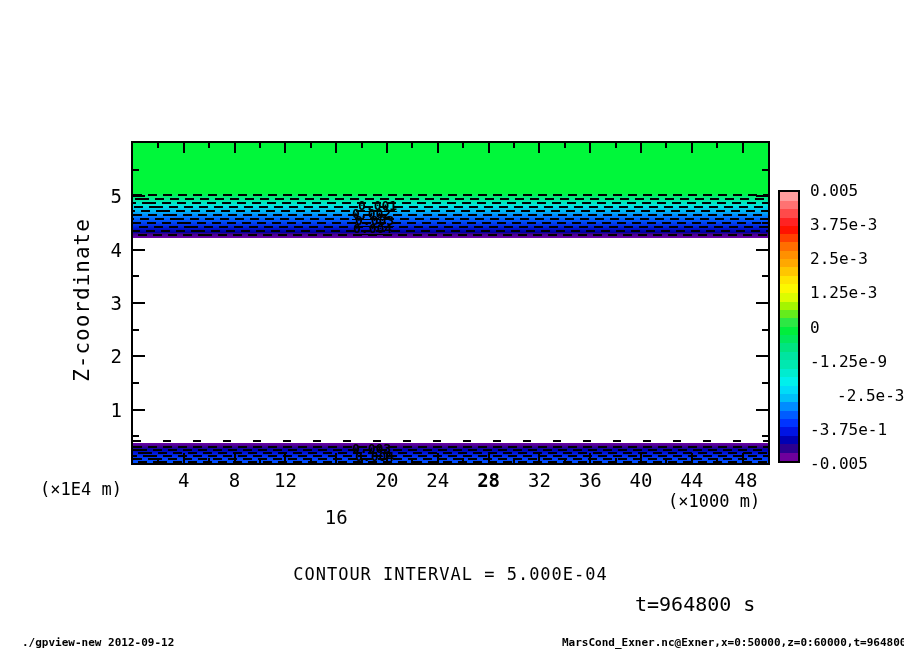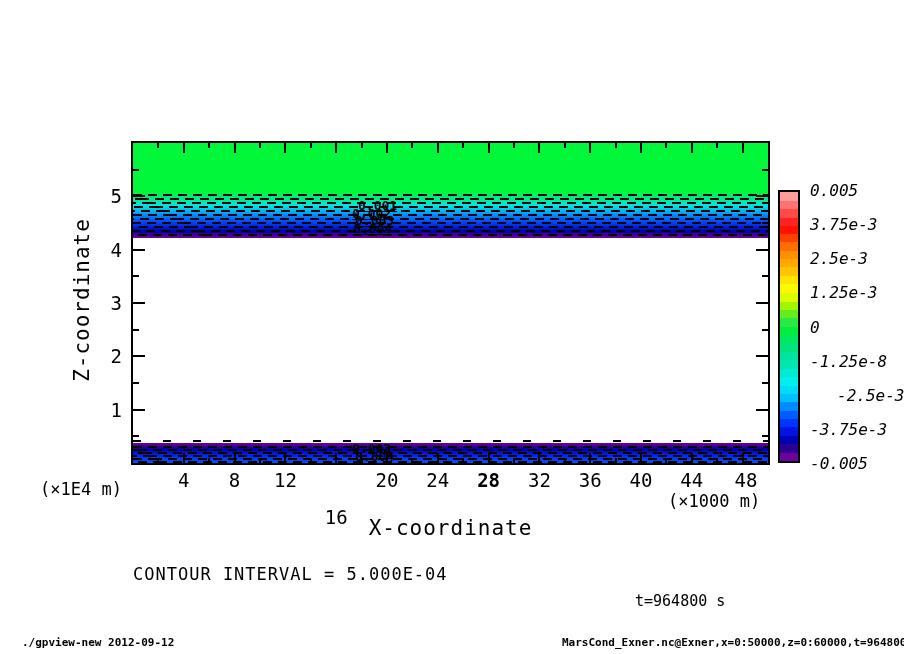--- a/index.html
+++ b/index.html
@@ -18,23 +18,23 @@
   .ylab{left:62px;top:180px;width:40px;height:240px;}
   .ylab-inner{position:absolute;left:50%;top:50%;transform:translate(-50%,-50%) rotate(-90deg);
               font-size:21px;letter-spacing:1px;white-space:nowrap;}
   .yunit{left:40px;top:479px;font-size:17px;}
   .xlabel{left:133px;top:516px;width:635px;text-align:center;font-size:21px;letter-spacing:1px;}
   .xunit{left:668px;top:491px;font-size:17px;}
   .ticklabel-x{position:absolute;width:44px;text-align:center;top:469px;font-size:19px;}
   .ticklabel-y{position:absolute;width:44px;text-align:right;left:78px;font-size:19px;}
   .cbar{left:778px;top:190px;width:22px;height:273px;border:2px solid #000;box-sizing:border-box;}
   .cbar-seg{position:absolute;left:0;width:18px;border-bottom:2px solid #000;}
-  .cbar-label{position:absolute;left:810px;font-size:16px;white-space:nowrap;font-style:italic;}
-  .cinterval{left:133px;top:564px;width:635px;text-align:left;font-size:17px;letter-spacing:1px;}
-  .timetxt{left:635px;top:592px;font-size:15px;}
+  .cbar-label{position:absolute;left:810px;font-size:16px;white-space:nowrap;}
+  .cinterval{left:133px;top:564px;width:635px;text-align:center;font-size:17px;letter-spacing:1px;}
+  .timetxt{left:635px;top:592px;font-size:20px;}
   .footer{top:636px;font-size:11px;font-weight:bold;white-space:nowrap;}
   .footer-left{left:22px;}
   .footer-right{left:562px;}
 </style>
 </head>
 <body>
 
 <div class="canvas">
 
 
@@ -134,21 +134,20 @@
       <div class="abs tick" style="top: 52.3333px; right: 0px; height: 2px; width: 12px;"></div>
       <div class="abs tick" style="top: 25.6667px; left: 0px; height: 2px; width: 6px;"></div>
       <div class="abs tick" style="top: 25.6667px; right: 0px; height: 2px; width: 6px;"></div>
     </div>
 
   <div class="abs ylab">
     <span class="ylab-inner">Z-coordinate</span>
   </div>
   <div class="abs yunit">(×1E4 m)</div>
 
-  <div class="abs xlabel">X-coordinate</div>
   <div class="abs xunit">(×1000 m)</div>
 
   <div class="abs cbar" id="colorbar">
       <div class="cbar-seg" style="top: 0px; height: 33.625px; background: linear-gradient(rgb(255, 156, 156) 0%, rgb(255, 156, 156) 25%, rgb(255, 114, 114) 25%, rgb(255, 114, 114) 50%, rgb(255, 74, 74) 50%, rgb(255, 74, 74) 75%, rgb(255, 34, 34) 75%, rgb(255, 34, 34) 100%);"></div>
       <div class="cbar-seg" style="top: 33.625px; height: 33.625px; background: linear-gradient(rgb(255, 18, 0) 0%, rgb(255, 18, 0) 25%, rgb(255, 64, 0) 25%, rgb(255, 64, 0) 50%, rgb(255, 110, 0) 50%, rgb(255, 110, 0) 75%, rgb(255, 144, 0) 75%, rgb(255, 144, 0) 100%);"></div>
       <div class="cbar-seg" style="top: 67.25px; height: 33.625px; background: linear-gradient(rgb(255, 168, 0) 0%, rgb(255, 168, 0) 25%, rgb(255, 198, 0) 25%, rgb(255, 198, 0) 50%, rgb(255, 228, 0) 50%, rgb(255, 228, 0) 75%, rgb(252, 248, 0) 75%, rgb(252, 248, 0) 100%);"></div>
       <div class="cbar-seg" style="top: 100.875px; height: 33.625px; background: linear-gradient(rgb(220, 252, 0) 0%, rgb(220, 252, 0) 25%, rgb(164, 244, 0) 25%, rgb(164, 244, 0) 50%, rgb(100, 236, 28) 50%, rgb(100, 236, 28) 75%, rgb(44, 232, 68) 75%, rgb(44, 232, 68) 100%);"></div>
       <div class="cbar-seg" style="top: 134.5px; height: 33.625px; background: linear-gradient(rgb(0, 238, 60) 0%, rgb(0, 238, 60) 25%, rgb(0, 232, 92) 25%, rgb(0, 232, 92) 50%, rgb(0, 228, 128) 50%, rgb(0, 228, 128) 75%, rgb(0, 228, 160) 75%, rgb(0, 228, 160) 100%);"></div>
       <div class="cbar-seg" style="top: 168.125px; height: 33.625px; background: linear-gradient(rgb(0, 232, 176) 0%, rgb(0, 232, 176) 25%, rgb(0, 236, 208) 25%, rgb(0, 236, 208) 50%, rgb(0, 240, 236) 50%, rgb(0, 240, 236) 75%, rgb(0, 220, 248) 75%, rgb(0, 220, 248) 100%);"></div>
       <div class="cbar-seg" style="top: 201.75px; height: 33.625px; background: linear-gradient(rgb(0, 192, 248) 0%, rgb(0, 192, 248) 25%, rgb(0, 140, 255) 25%, rgb(0, 140, 255) 50%, rgb(0, 92, 255) 50%, rgb(0, 92, 255) 75%, rgb(0, 52, 255) 75%, rgb(0, 52, 255) 100%);"></div>
@@ -176,17 +175,17 @@
     <div class="ticklabel-y" style="top: 398.667px;">1</div>
     <div class="ticklabel-y" style="top: 345.333px;">2</div>
     <div class="ticklabel-y" style="top: 292px;">3</div>
     <div class="ticklabel-y" style="top: 238.667px;">4</div>
     <div class="ticklabel-y" style="top: 185.333px;">5</div>
     <div class="cbar-label" style="top: 181px;">0.005</div>
     <div class="cbar-label" style="top: 215.125px;">3.75e-3</div>
     <div class="cbar-label" style="top: 249.25px;">2.5e-3</div>
     <div class="cbar-label" style="top: 283.375px;">1.25e-3</div>
     <div class="cbar-label" style="top: 317.5px;">0</div>
-    <div class="cbar-label" style="top: 351.625px;">-1.25e-8</div>
+    <div class="cbar-label" style="top: 351.625px;">-1.25e-9</div>
     <div class="cbar-label" style="top: 385.75px; margin-left: 27px;">-2.5e-3</div>
-    <div class="cbar-label" style="top: 419.875px;">-3.75e-3</div>
+    <div class="cbar-label" style="top: 419.875px;">-3.75e-1</div>
     <div class="cbar-label" style="top: 454px;">-0.005</div>
   </div>
 
 </body></html>

